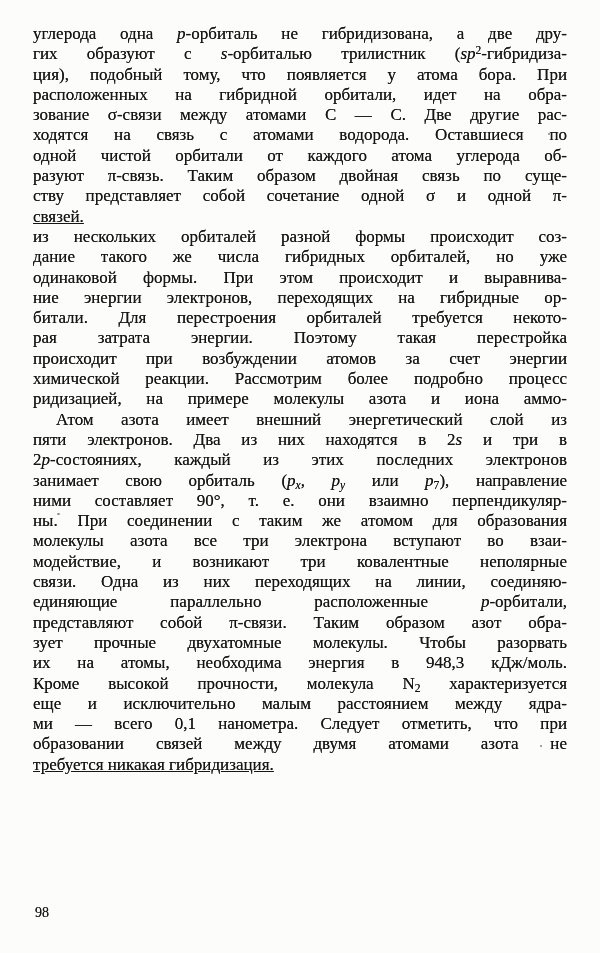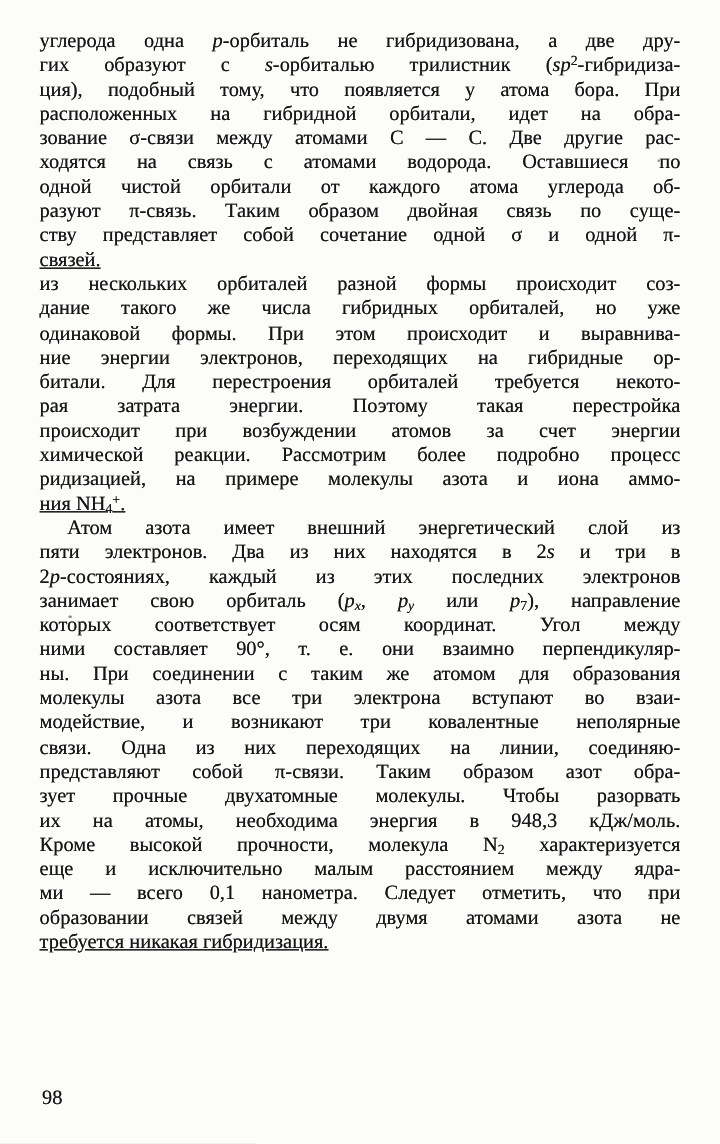--- a/index.html
+++ b/index.html
@@ -30,21 +30,21 @@
   .line.end { text-align-last: left; text-decoration: underline; }
   .line.indent { text-indent: 23px; }
   .seg-i { font-style: italic; }
   .seg-sup { font-size: 68%; vertical-align: 0.45em; line-height: 0; }
   .seg-sub { font-size: 68%; vertical-align: -0.22em; line-height: 0; }
   .seg-subi { font-size: 68%; vertical-align: -0.22em; line-height: 0; font-style: italic; }
   .page-number {
     position: absolute;
     left: 35px;
     top: 905px;
-    font-size: 17px;
+    font-size: 14px;
     text-shadow: 0 0 0.45px rgba(0,0,0,0.75);
     font-family: Liberation Serif, serif;
   }
   .speck {
     position: absolute;
     background: rgba(40,40,40,0.55);
     border-radius: 50%;
   }
   .speck-1 { left: 57px;  top: 513px; width: 3px; height: 2px; }
   .speck-2 { left: 540px; top: 745px; width: 2px; height: 2px; }
@@ -67,31 +67,30 @@
       <div class="line end">связей.</div>
       <div class="line">из нескольких орбиталей разной формы происходит соз-</div>
       <div class="line">дание такого же числа гибридных орбиталей, но уже</div>
       <div class="line">одинаковой формы. При этом происходит и выравнива-</div>
       <div class="line">ние энергии электронов, переходящих на гибридные ор-</div>
       <div class="line">битали. Для перестроения орбиталей требуется некото-</div>
       <div class="line">рая затрата энергии. Поэтому такая перестройка</div>
       <div class="line">происходит при возбуждении атомов за счет энергии</div>
       <div class="line">химической реакции. Рассмотрим более подробно процесс</div>
       <div class="line">ридизацией, на примере молекулы азота и иона аммо-</div>
-      <div class="line end">ния NH<span class="seg-sub">4</span><span class="seg-sup">+</span>.</div>
       <div class="line indent">Атом азота имеет внешний энергетический слой из</div>
       <div class="line">пяти электронов. Два из них находятся в 2<span class="seg-i">s</span> и три в</div>
       <div class="line">2<span class="seg-i">p</span>-состояниях, каждый из этих последних электронов</div>
       <div class="line">занимает свою орбиталь (<span class="seg-i">p</span><span class="seg-subi">x</span>, <span class="seg-i">p</span><span class="seg-subi">y</span> или <span class="seg-i">p</span><span class="seg-sub">7</span>), направление</div>
-      <div class="line">которых соответствует осям координат. Угол между</div>
       <div class="line">ними составляет 90°, т. е. они взаимно перпендикуляр-</div>
       <div class="line">ны. При соединении с таким же атомом для образования</div>
       <div class="line">молекулы азота все три электрона вступают во взаи-</div>
       <div class="line">модействие, и возникают три ковалентные неполярные</div>
       <div class="line">связи. Одна из них переходящих на линии, соединяю-</div>
+      <div class="line">единяющие параллельно расположенные <span class="seg-i">p</span>-орбитали,</div>
       <div class="line">представляют собой π-связи. Таким образом азот обра-</div>
       <div class="line">зует прочные двухатомные молекулы. Чтобы разорвать</div>
       <div class="line">их на атомы, необходима энергия в 948,3 кДж/моль.</div>
       <div class="line">Кроме высокой прочности, молекула N<span class="seg-sub">2</span> характеризуется</div>
       <div class="line">еще и исключительно малым расстоянием между ядра-</div>
       <div class="line">ми — всего 0,1 нанометра. Следует отметить, что при</div>
       <div class="line">образовании связей между двумя атомами азота не</div>
       <div class="line end">требуется никакая гибридизация.</div>
     </div>
   <div class="speck speck-1"></div>

